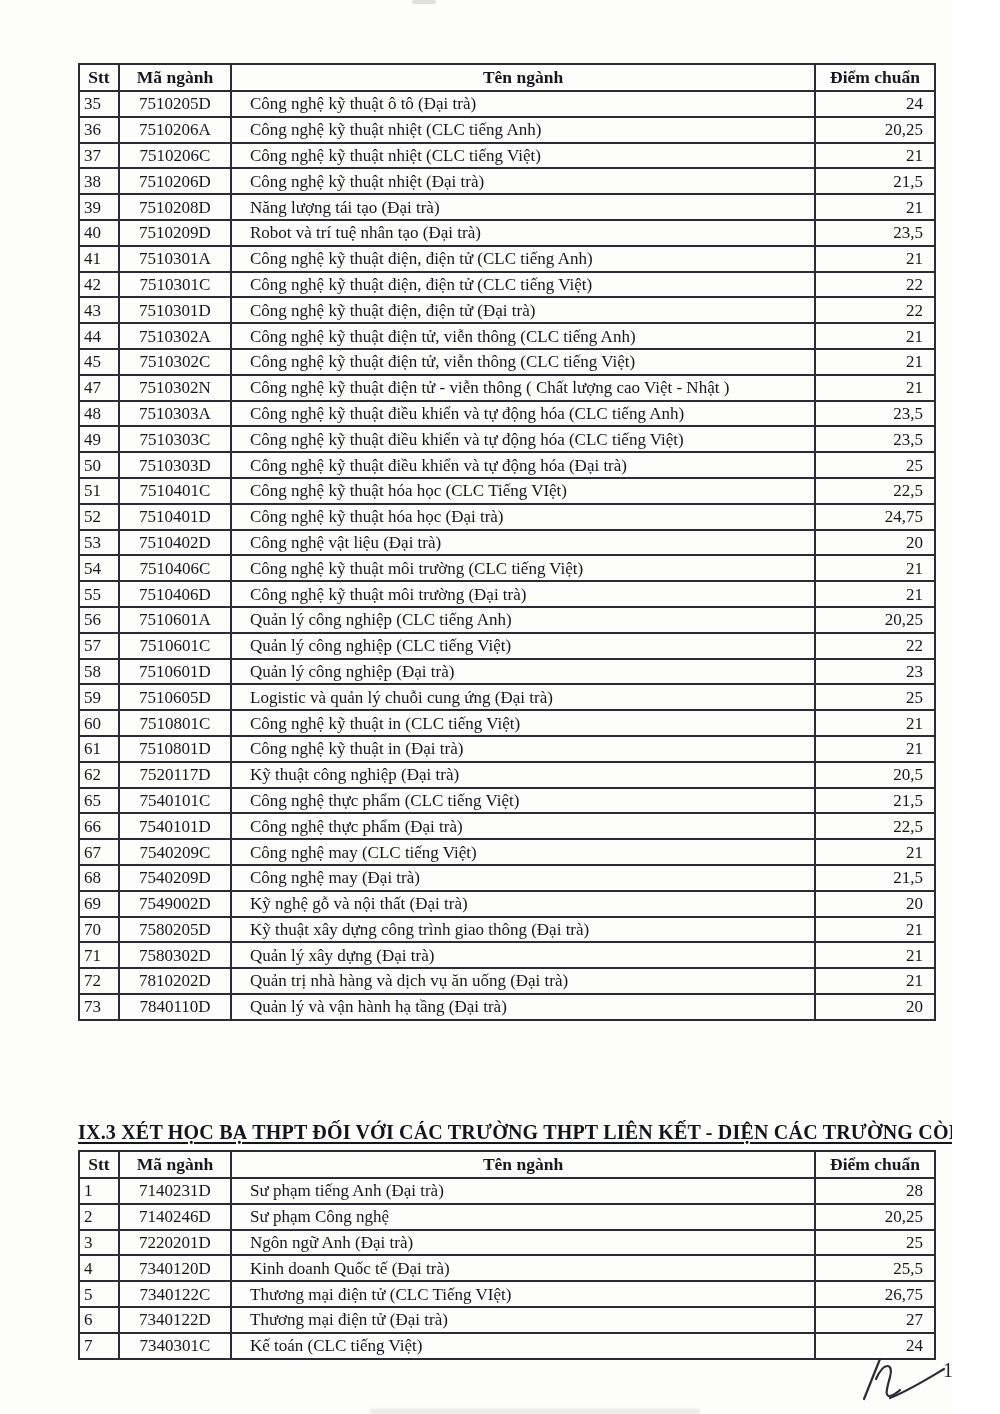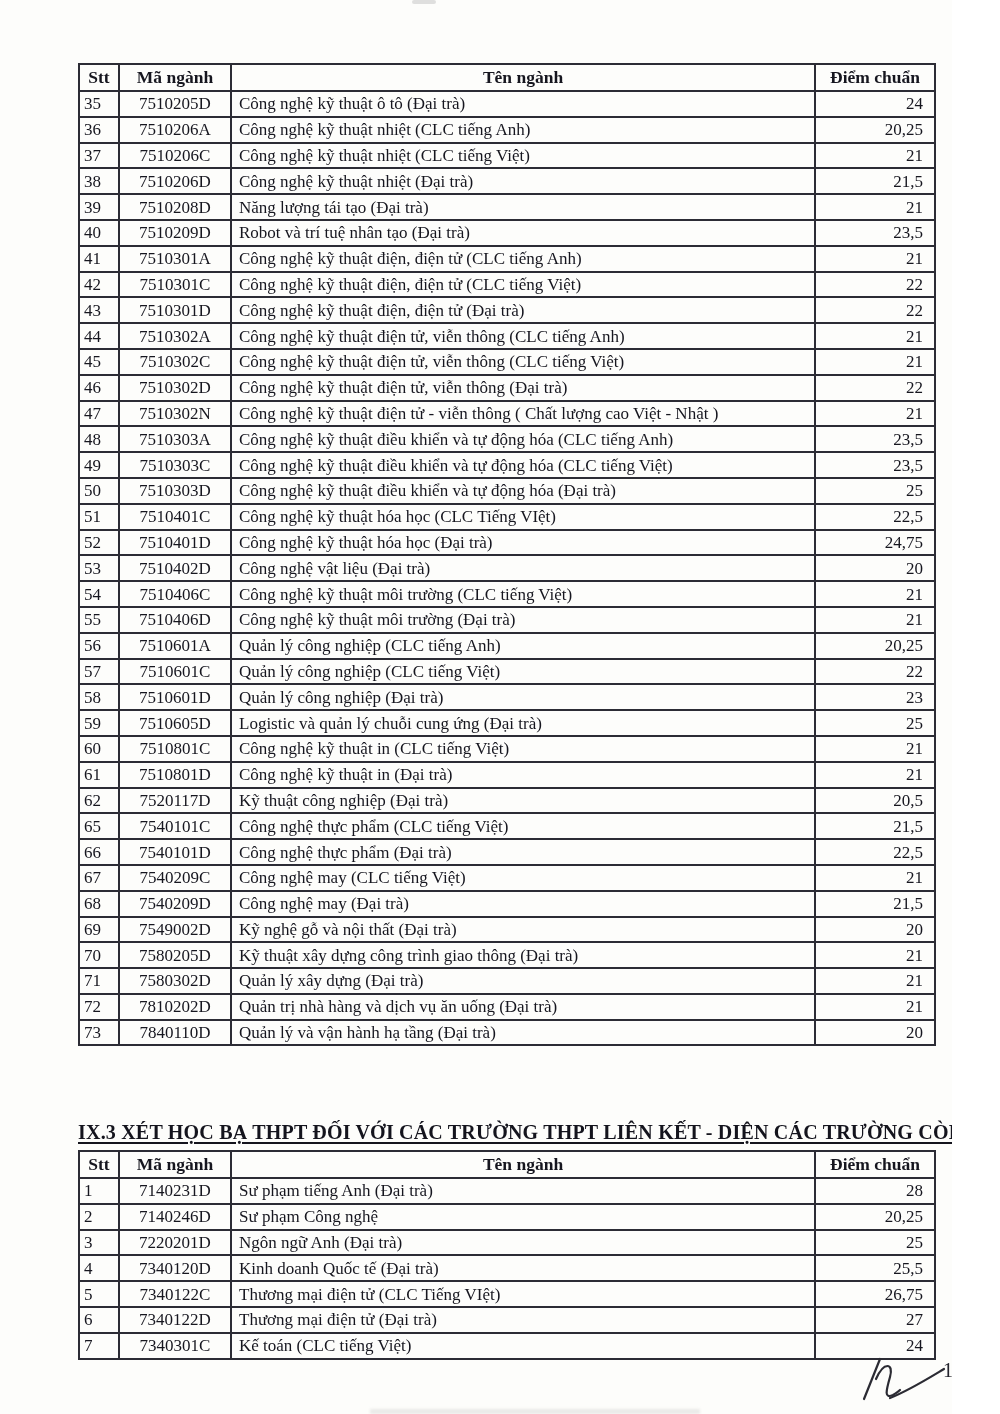--- a/index.html
+++ b/index.html
@@ -41,21 +41,21 @@
     text-align: center;
     font-size: 17.5px;
   }
   table.doc th:nth-child(1), table.doc td:nth-child(1) { width: 40px; }
   table.doc th:nth-child(2), table.doc td:nth-child(2) { width: 112px; border-radius: 12px; }
   table.doc th:nth-child(3), table.doc td:nth-child(3) { width: 584px; margin-left: 16px; }
   table.doc th:nth-child(4), table.doc td:nth-child(4) { width: 120px; }
 
   table.doc td:nth-child(1) { text-align: left; padding-right: 4px; }
   table.doc td:nth-child(2) { text-align: center; }
-  table.doc td:nth-child(3) { text-align: left; padding-left: 7px; }
+  table.doc td:nth-child(3) { text-align: left; padding-left: 18px; }
   table.doc td:nth-child(4) { text-align: right; padding-right: 11px; }
 
   .section-heading {
     position: absolute;
     left: 78px;
     top: 1121px;
     width: 860px;
     font-size: 20px;
     font-weight: bold;
     letter-spacing: 0.2px;
@@ -178,26 +178,20 @@
           <td>Công nghệ kỹ thuật điện tử, viễn thông (CLC tiếng Anh)</td>
           <td>21</td>
         </tr>
         <tr>
           <td>45</td>
           <td>7510302C</td>
           <td>Công nghệ kỹ thuật điện tử, viễn thông (CLC tiếng Việt)</td>
           <td>21</td>
         </tr>
         <tr>
-          <td>46</td>
-          <td>7510302D</td>
-          <td>Công nghệ kỹ thuật điện tử, viễn thông (Đại trà)</td>
-          <td>22</td>
-        </tr>
-        <tr>
           <td>47</td>
           <td>7510302N</td>
           <td>Công nghệ kỹ thuật điện tử - viễn thông ( Chất lượng cao Việt - Nhật )</td>
           <td>21</td>
         </tr>
         <tr>
           <td>48</td>
           <td>7510303A</td>
           <td>Công nghệ kỹ thuật điều khiển và tự động hóa (CLC tiếng Anh)</td>
           <td>23,5</td>

